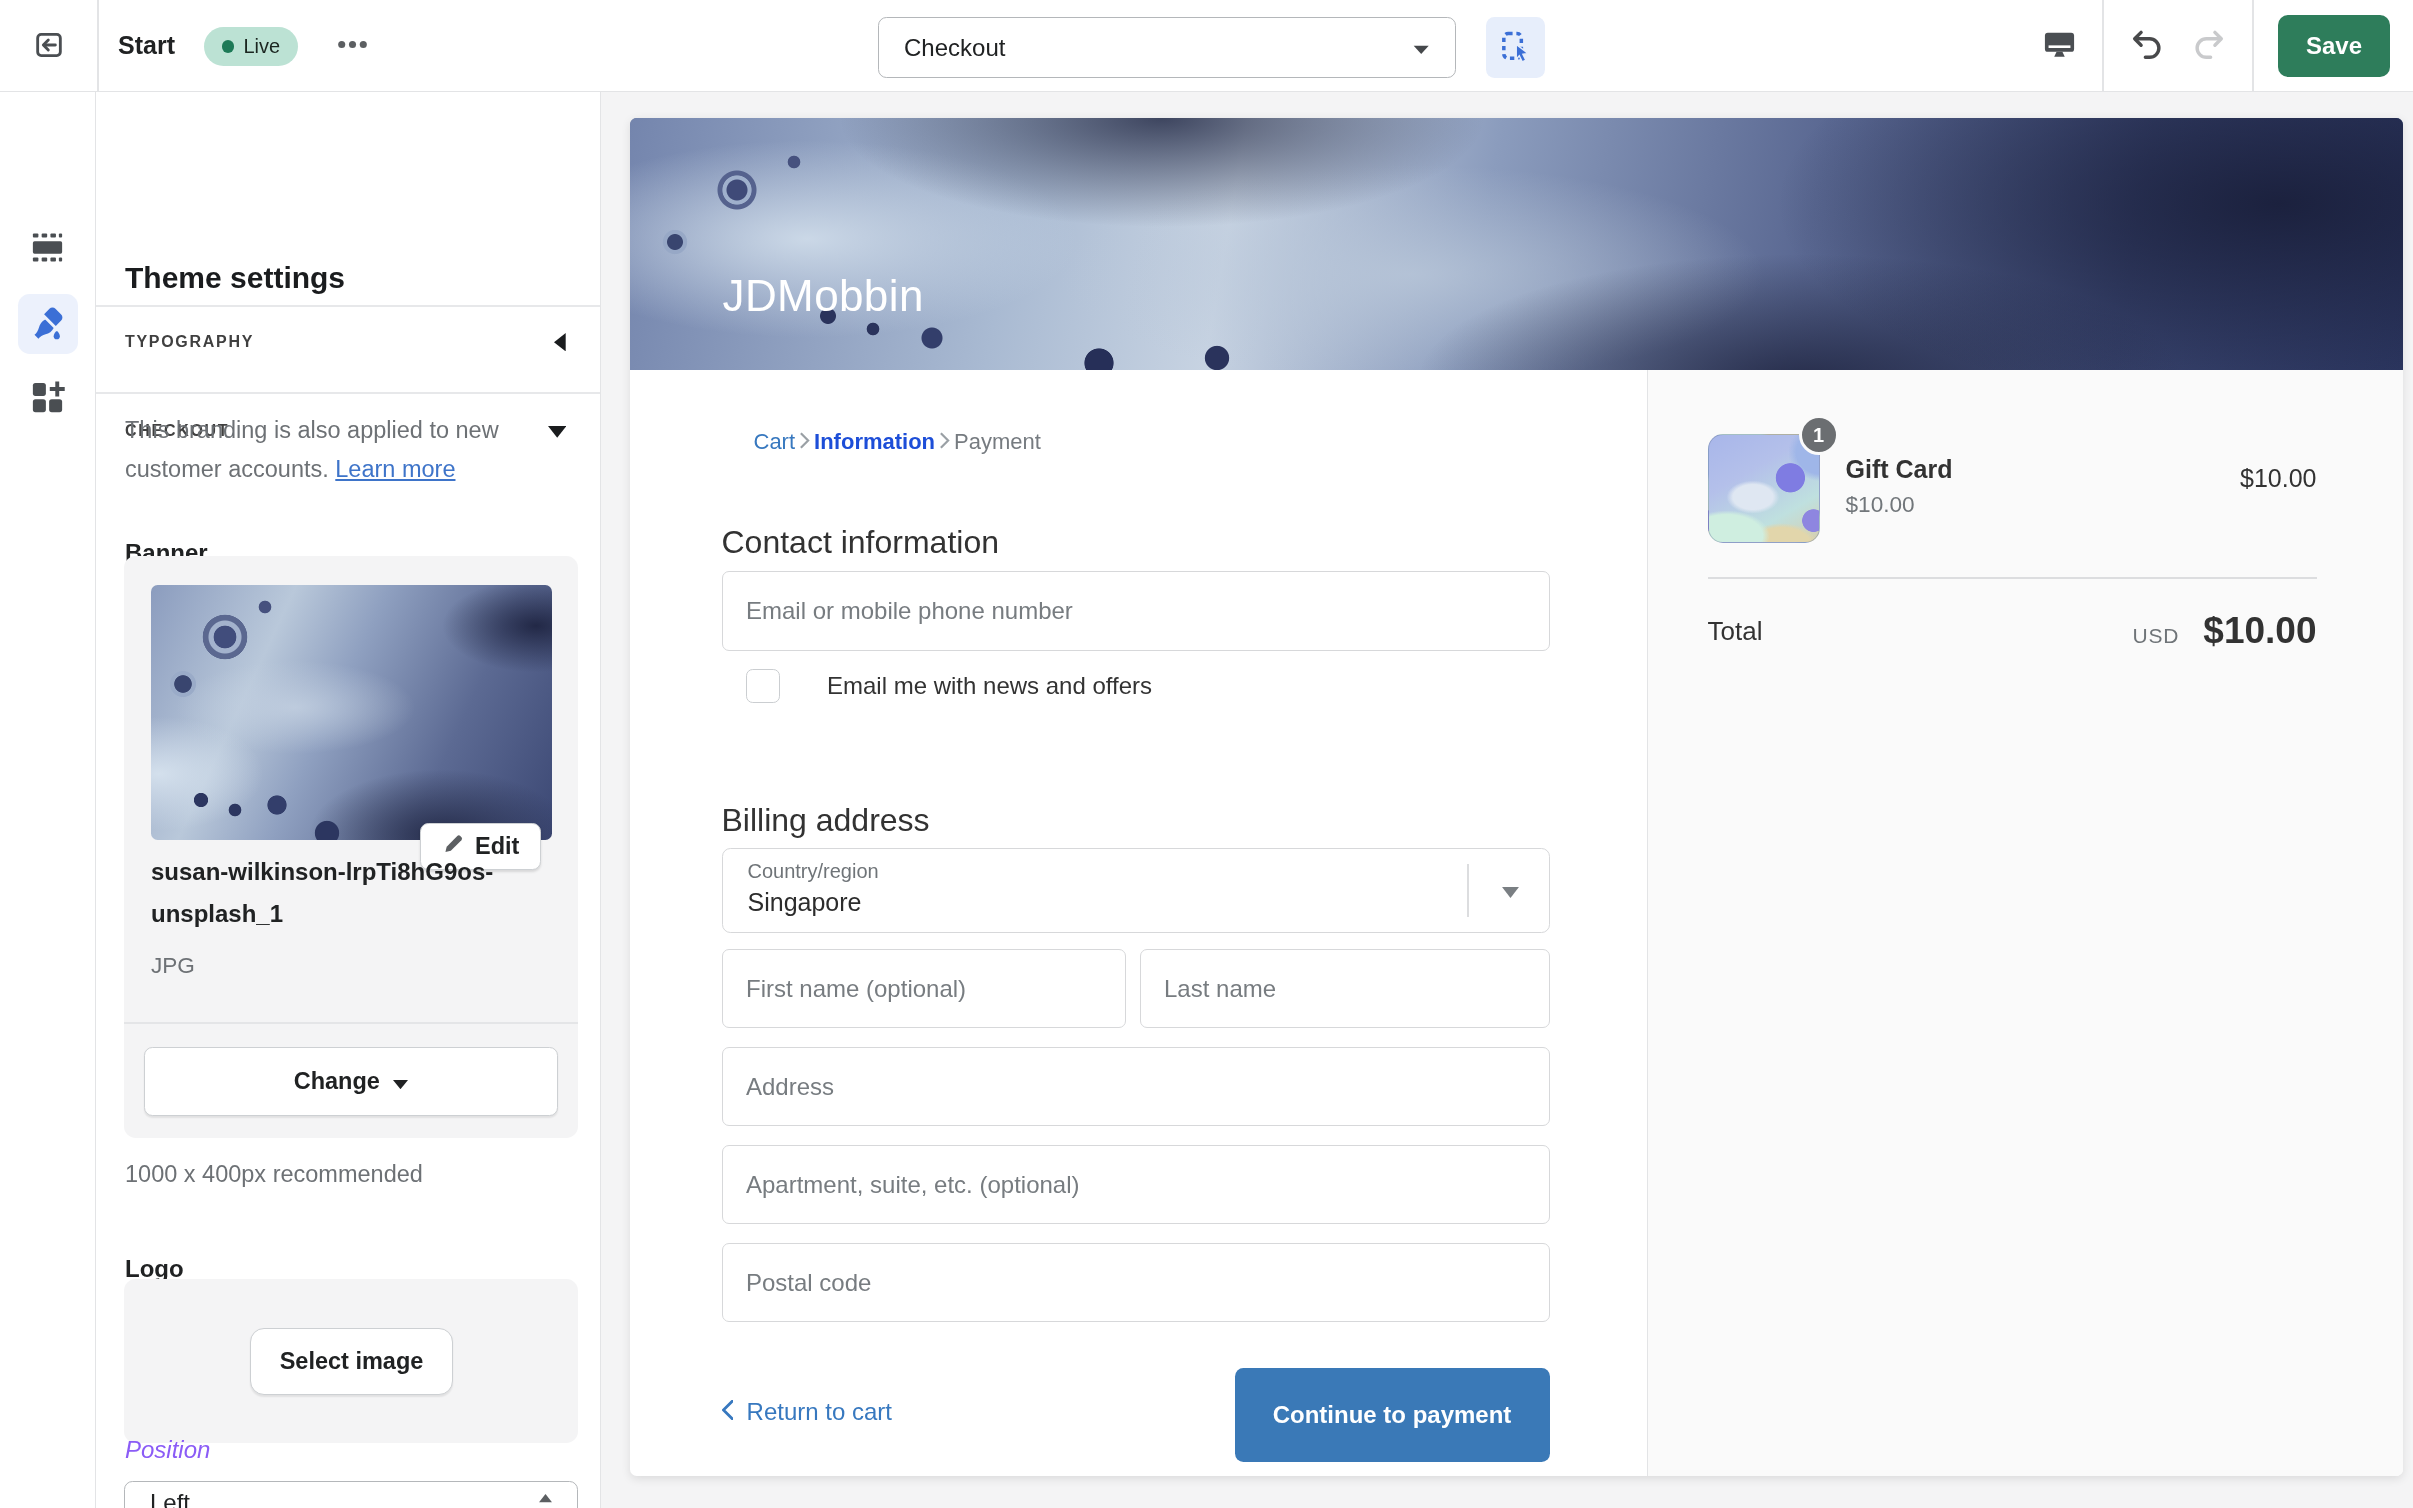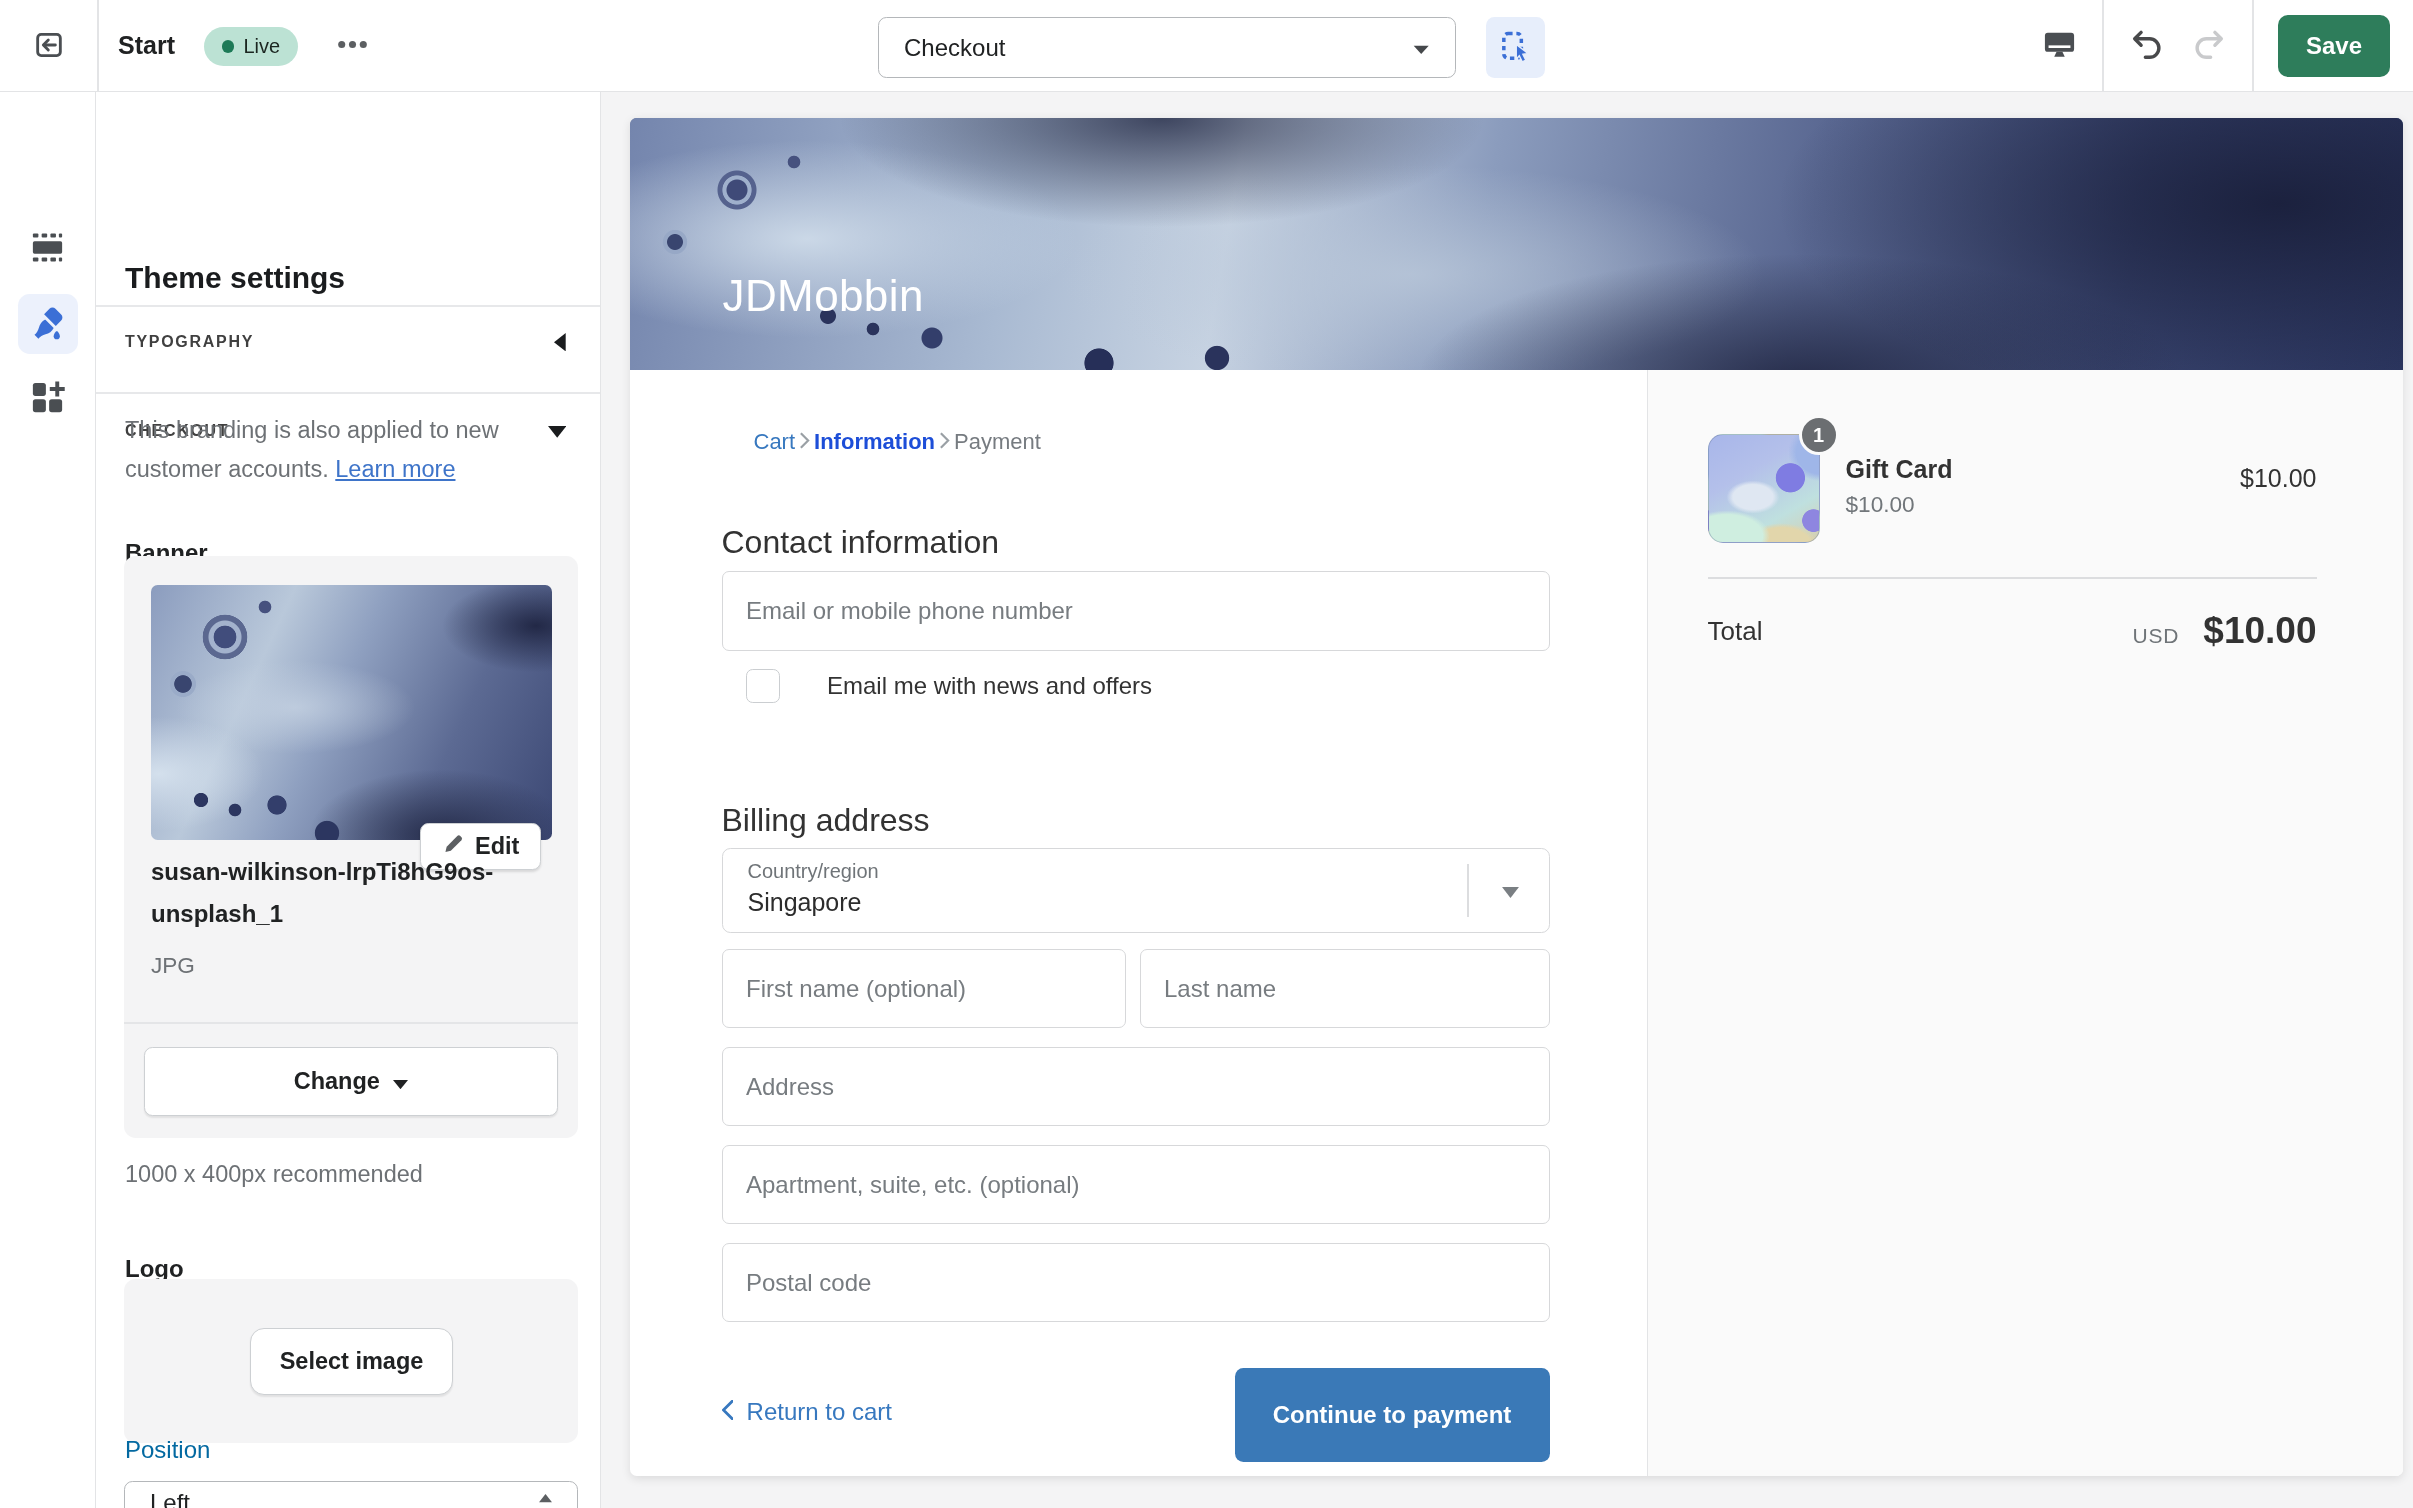--- a/index.html
+++ b/index.html
@@ -27,21 +27,21 @@
 
   
   .sidebar{position:absolute;left:96px;top:92px;width:505px;height:1416px;background:#fff;border-right:1.7px solid #e3e4e6;overflow:hidden;z-index:8;}
   .sb-title{position:absolute;left:29px;top:149px;font-size:30px;font-weight:650;color:#1a1c1e;}
   .sb-hdiv{position:absolute;left:0;width:505px;height:1.7px;background:#e7e8ea;}
   .sb-sec-label{position:absolute;left:29px;font-size:16px;font-weight:600;letter-spacing:1.7px;color:#404040;}
   .sb-chev{position:absolute;right:34px;}
   .sb-desc{position:absolute;left:29px;top:295px;width:457px;font-size:23.5px;line-height:39px;color:#6d7175;}
   .sb-link{color:#3e74c9;text-decoration:underline;cursor:pointer;}
   .sb-h2{position:absolute;left:29px;font-size:24px;font-weight:700;color:#202223;}
-  .sb-label{position:absolute;left:29px;font-size:24px;font-weight:400;color:#0369a1;}
+  .sb-label{position:absolute;left:29px;font-size:24px;font-weight:400;color:#8b5cf6;font-style:italic;}
   .sb-card{position:absolute;left:28px;width:454px;background:#f4f4f5;border-radius:11.7px;}
   .sb-card1{top:464px;height:582px;}
   .sb-thumb{position:absolute;left:27px;top:28.5px;width:401px;height:255px;border-radius:6.7px;
     background-color:#6b7aa3;
     background-image:
       radial-gradient(circle 25px at 74px 52px, #414d7c 0 11px, #a3b2cd 11.7px 16px, #5b6890 17px 22px, transparent 22.6px),
       radial-gradient(circle 20px at 32px 99px, #39456f 0 8.4px, #9aabc8 9.2px 12.6px, transparent 13.4px),
       radial-gradient(circle 11px at 114px 22px, #46517e 0 5.9px, transparent 6.7px),
       radial-gradient(circle 10px at 50px 215px, #2c3660 0 6.7px, transparent 7.5px),
       radial-gradient(circle 8.4px at 84px 225px, #2c3660 0 5.9px, transparent 6.7px),

